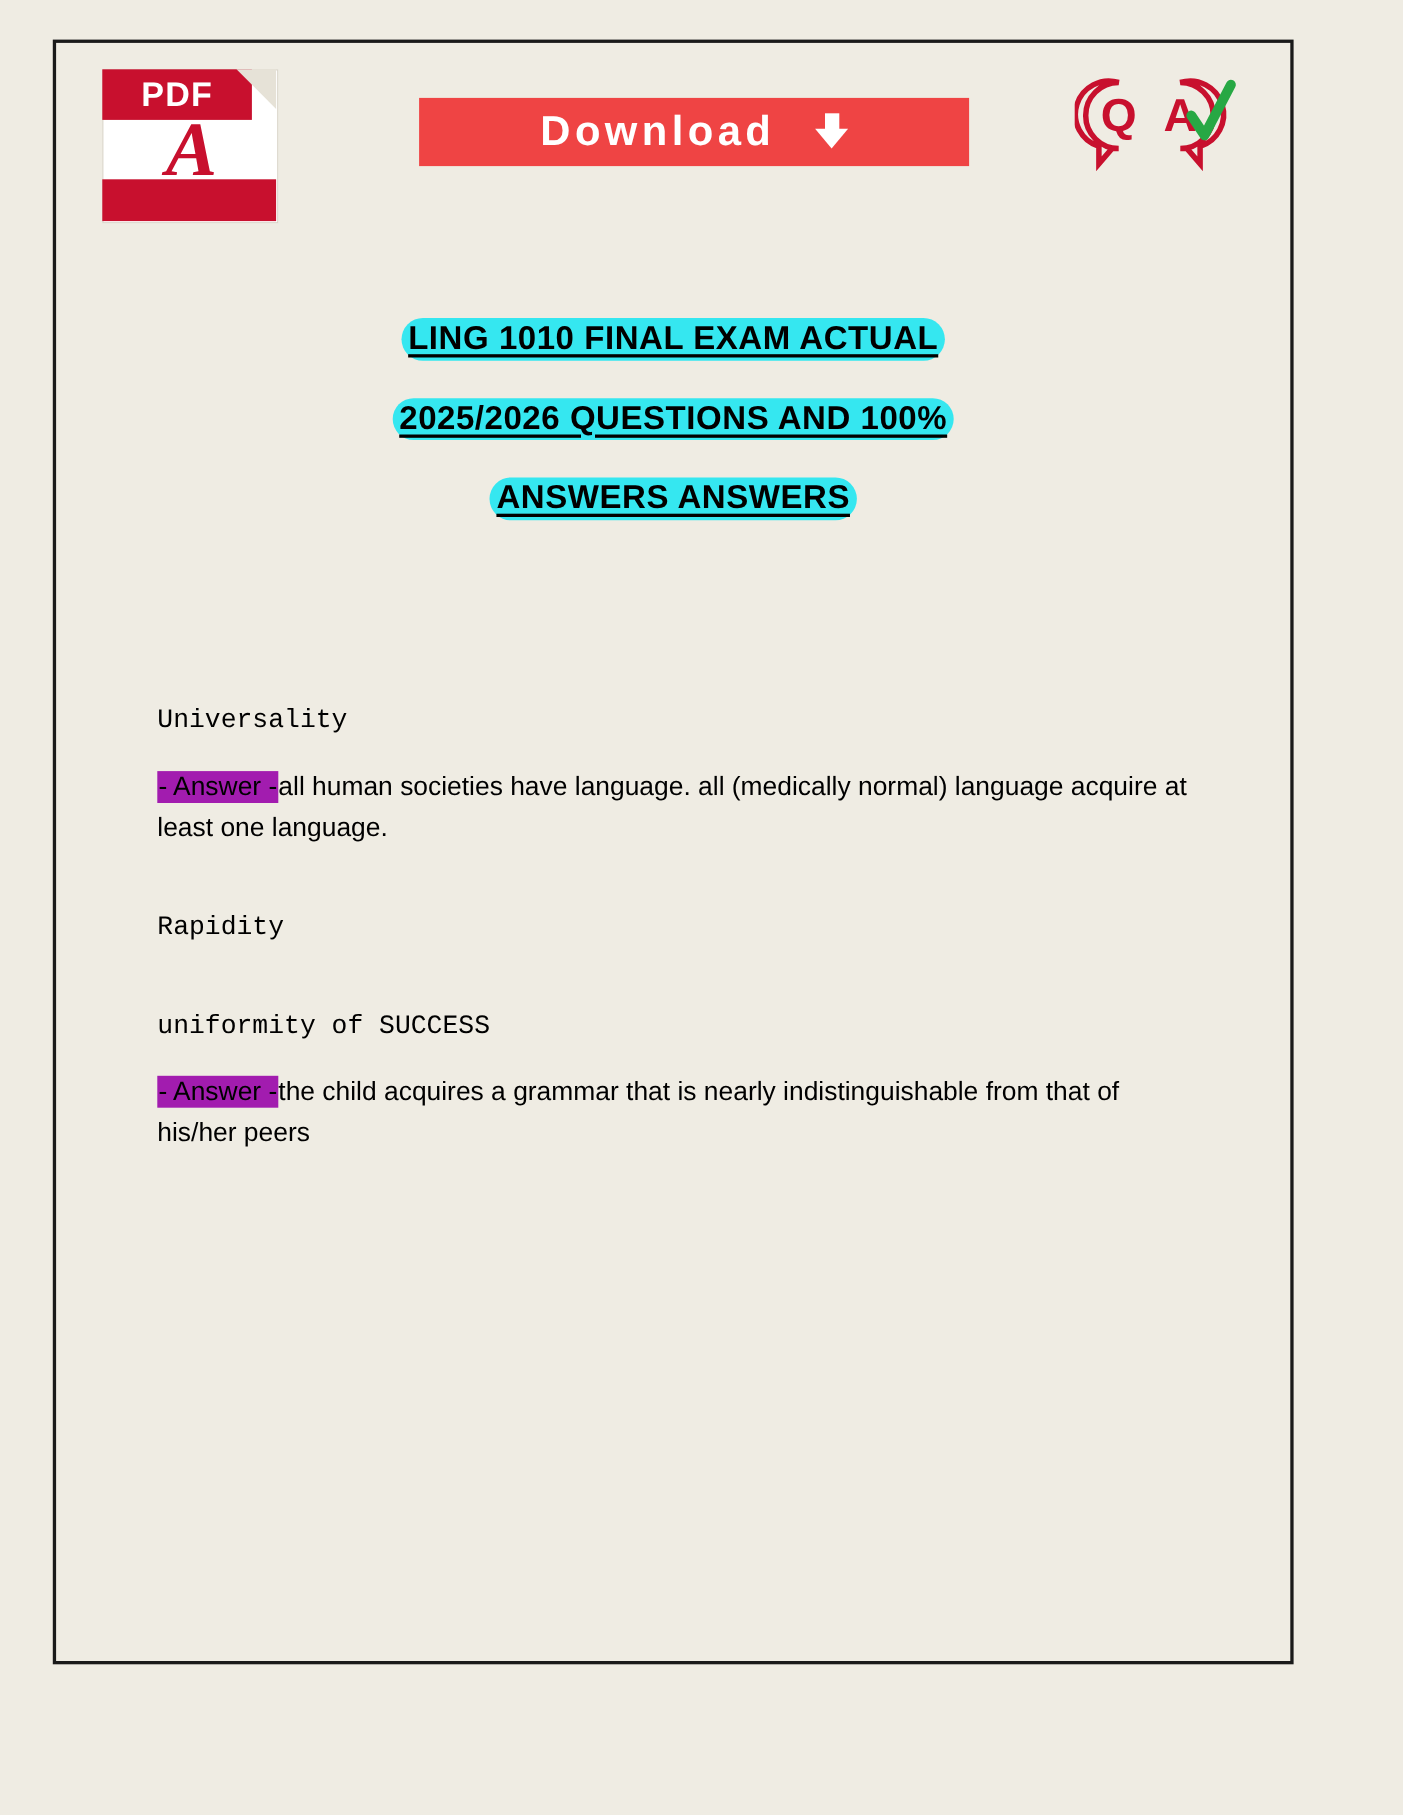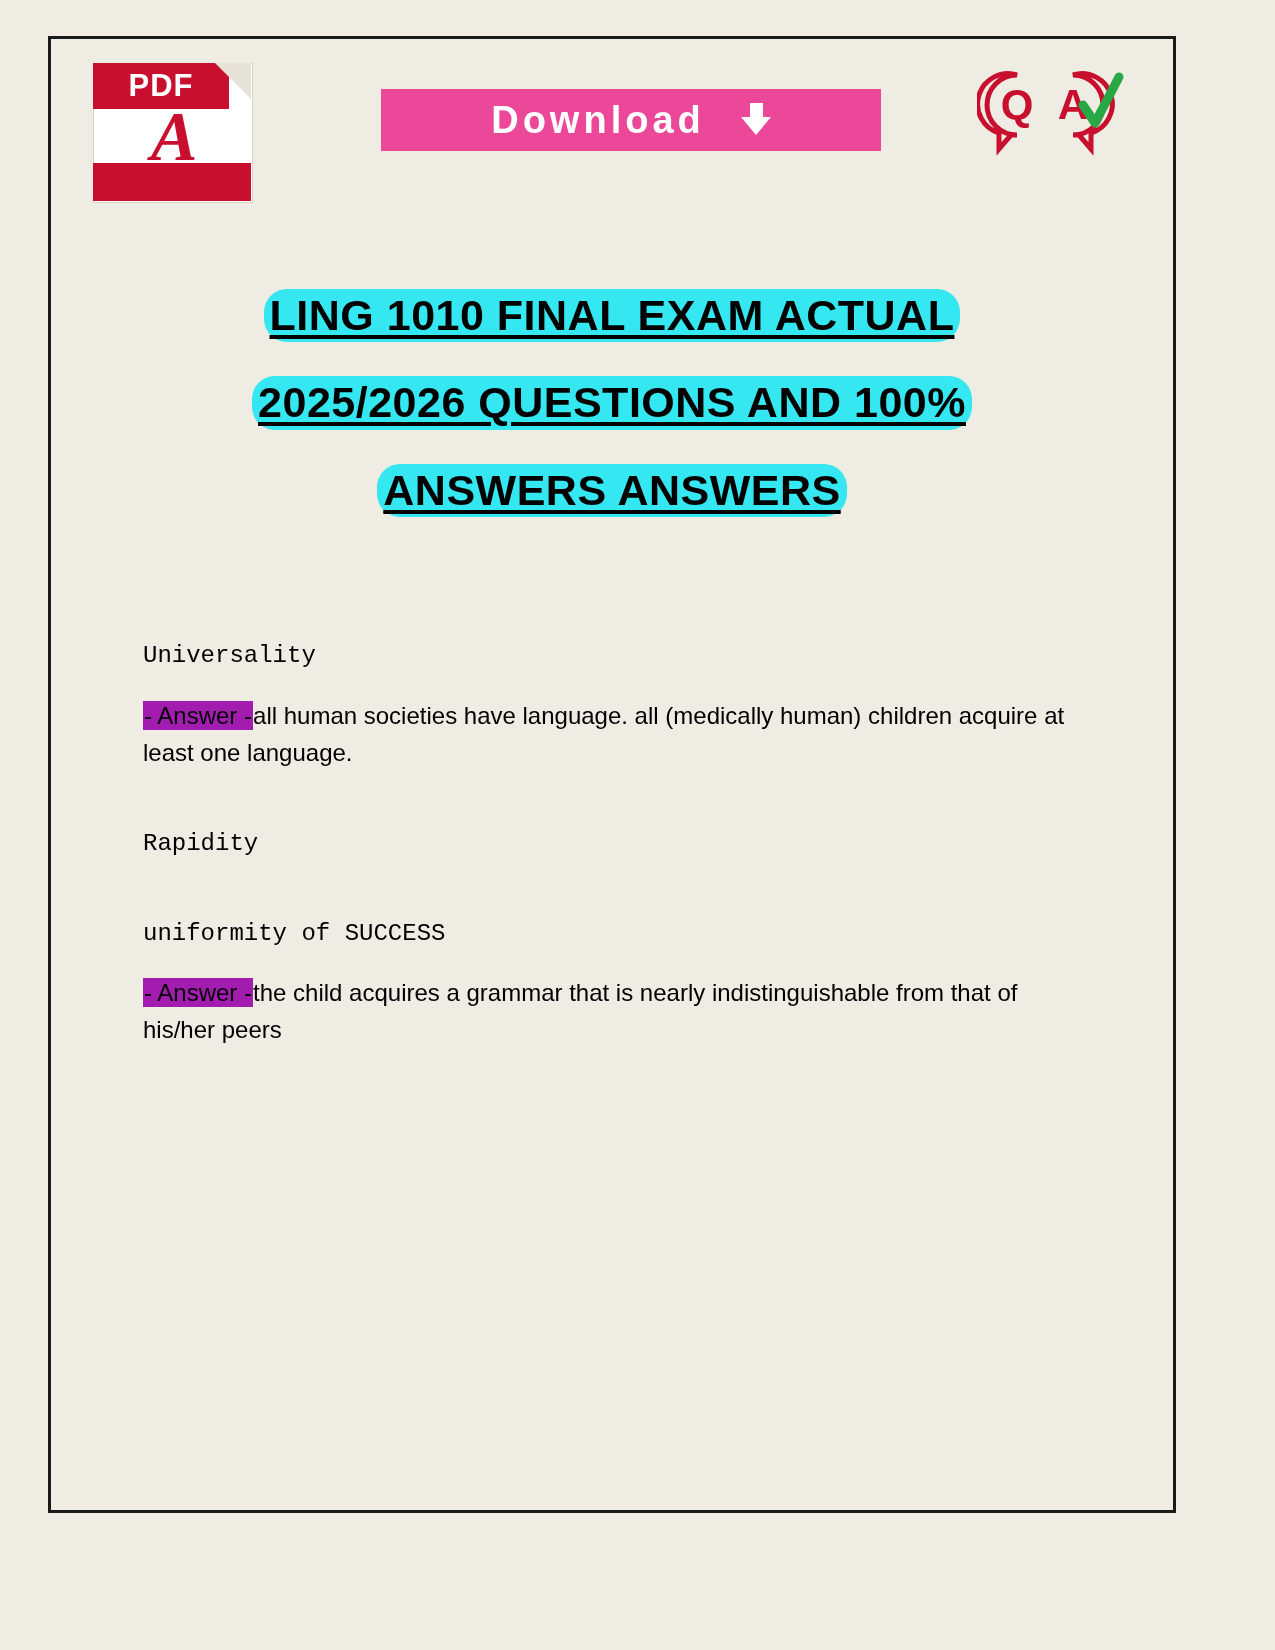--- a/index.html
+++ b/index.html
@@ -89,21 +89,21 @@
     line-height: 64px;
     text-align: center;
   }
 
   .download-btn {
     position: absolute;
     left: 330px;
     top: 50px;
     width: 500px;
     height: 62px;
-    background: #ec4899;
+    background: #ef4444;
     display: flex;
     align-items: center;
     justify-content: center;
     gap: 36px;
   }
   .download-btn .label {
     color: #ffffff;
     font-size: 38px;
     font-weight: bold;
     letter-spacing: 4px;
@@ -144,21 +144,21 @@
     left: 0;
     top: 250px;
     width: 100%;
     text-align: center;
   }
   .title-block .line {
     display: inline-block;
     background: #35e7f0;
     color: #000000;
     font-family: "Liberation Sans", sans-serif;
-    font-size: 43px;
+    font-size: 30px;
     font-weight: bold;
     letter-spacing: 0.5px;
     text-decoration: underline;
     text-underline-offset: 5px;
     padding: 2px 6px;
     margin-bottom: 34px;
     line-height: 1.15;
     border-radius: 23px;
   }
 
@@ -228,21 +228,21 @@
   <div class="title-block">
     <div class="line">LING 1010 FINAL EXAM ACTUAL</div><br>
     <div class="line">2025/2026 QUESTIONS AND 100%</div><br>
     <div class="line">ANSWERS ANSWERS</div>
   </div>
 
   <div class="body-block">
 
     <div class="qa-item">
       <div class="q-text">Universality</div>
-      <div class="a-text"><span class="a-tag">- Answer -</span><span>all human societies have language. all (medically human) children acquire at least one language.</span></div>
+      <div class="a-text"><span class="a-tag">- Answer -</span><span>all human societies have language. all (medically normal) language acquire at least one language.</span></div>
     </div>
 
 
     <div class="qa-item">
       <div class="q-text">Rapidity</div>
     </div>
 
     <div class="qa-item">
       <div class="q-text">uniformity of SUCCESS</div>
       <div class="a-text"><span class="a-tag">- Answer -</span><span>the child acquires a grammar that is nearly indistinguishable from that of his/her peers</span></div>

